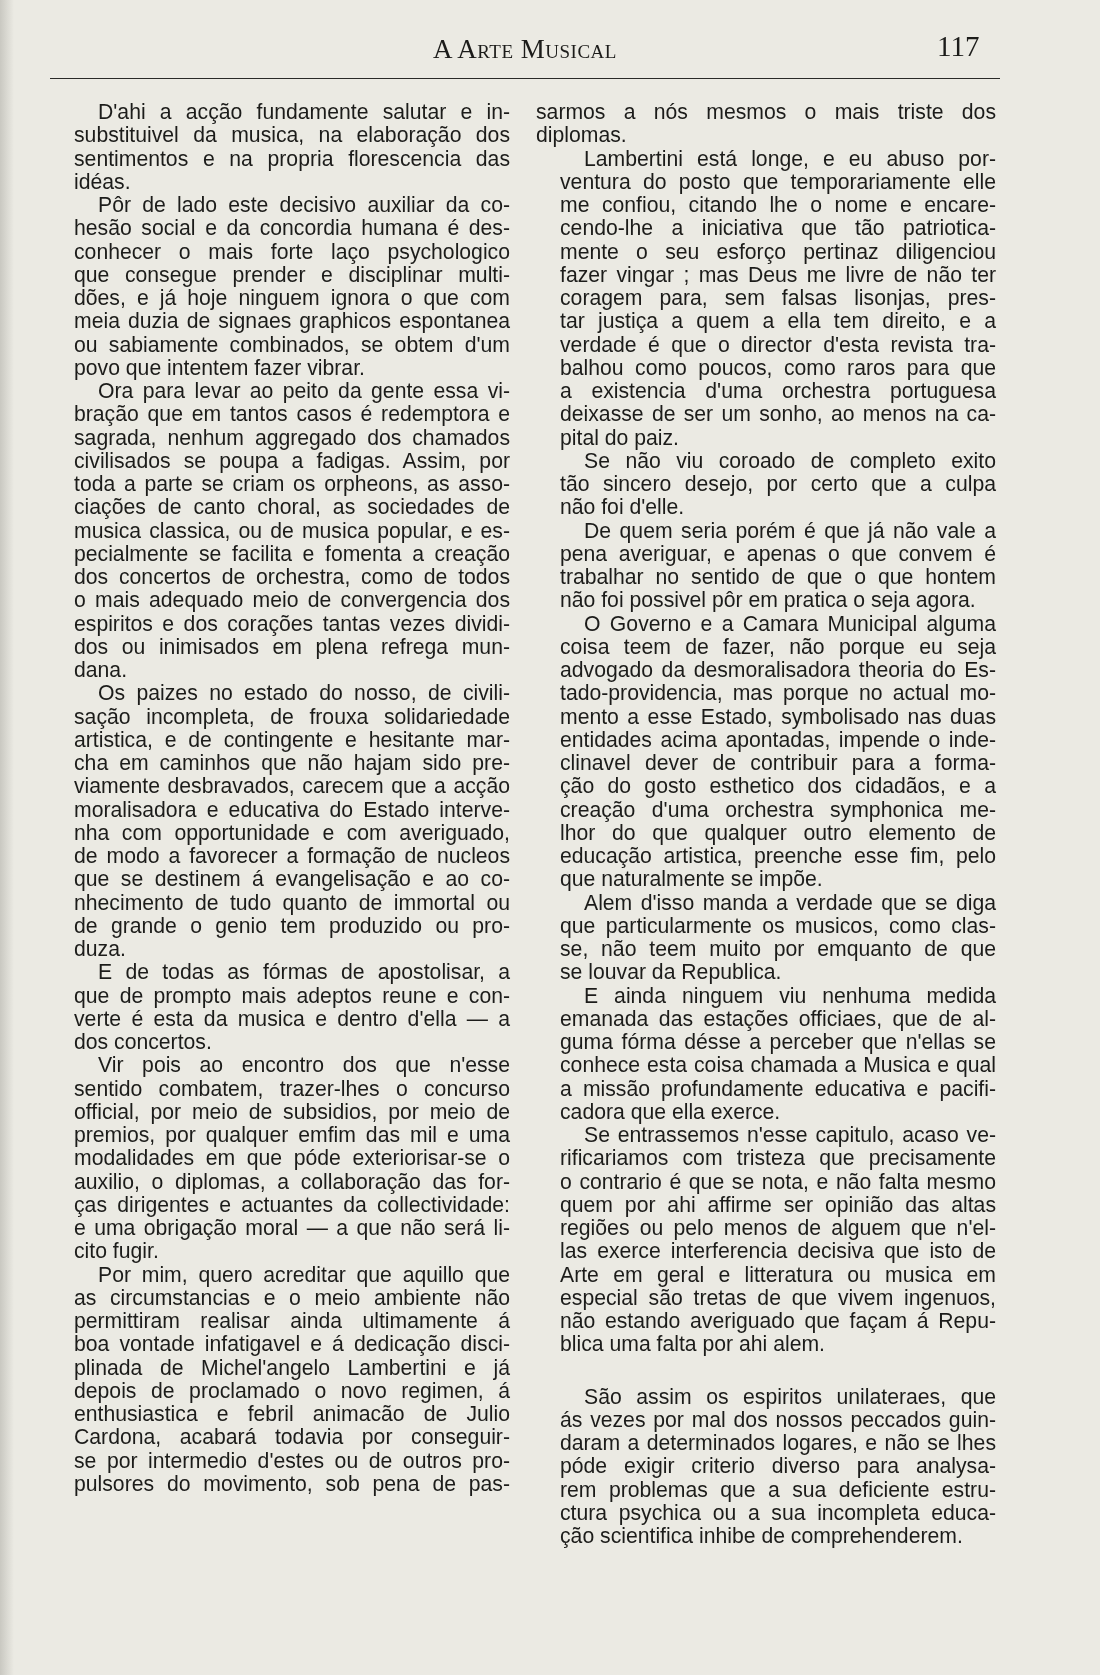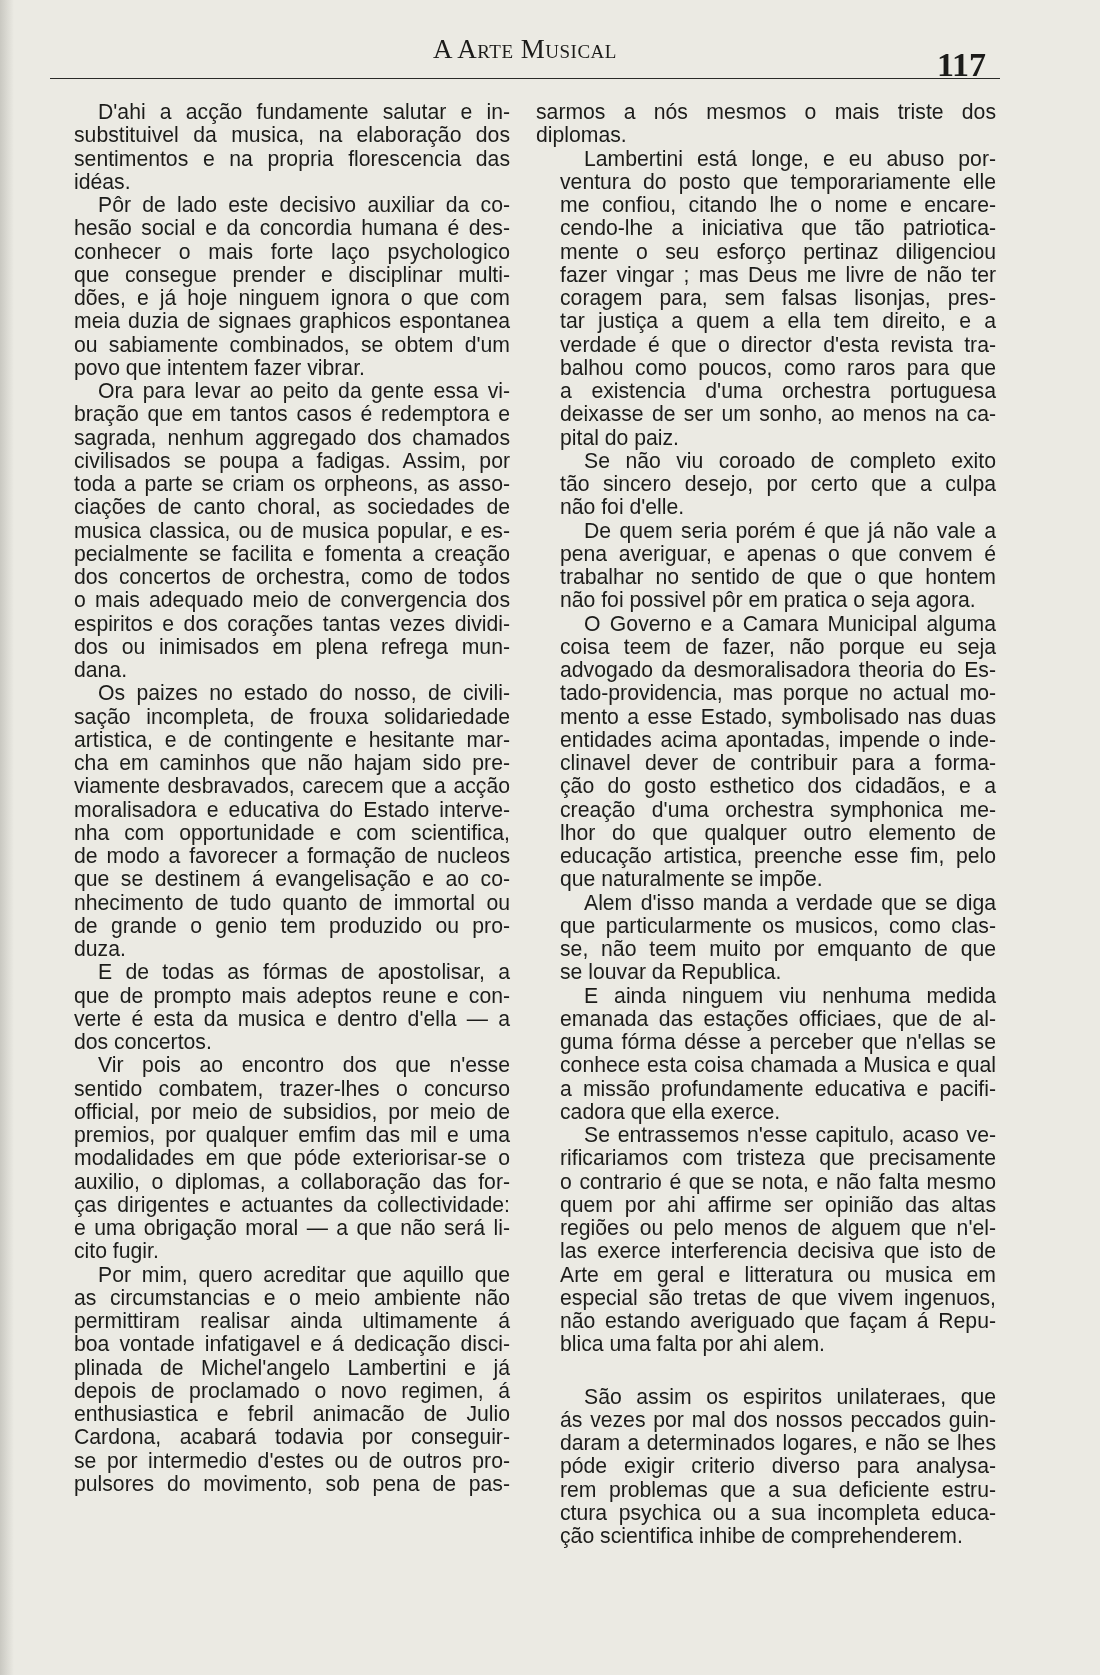--- a/index.html
+++ b/index.html
@@ -18,24 +18,23 @@
     position: absolute; top: 30px; left: 0; width: 1100px; height: 40px;
   }
   .head-title {
     position: absolute; left: 0; width: 1050px; top: 4px;
     text-align: center;
     font-family: "Liberation Serif", serif;
     font-size: 27px; letter-spacing: 0.5px;
     font-variant: small-caps;
   }
   .head-page {
-    position: absolute; left: 937px; top: 16px;
+    position: absolute; left: 937px; top: 0;
     font-family: "Liberation Serif", serif;
-    font-size: 34px;
-    font-weight: bold;
+    font-size: 29px;
   }
   .rule {
     position: absolute; top: 78px; left: 50px; width: 950px; height: 0;
     border-top: 1.5px solid #2a2a28;
   }
   .columns {
     position: absolute; top: 100px; left: 50px; width: 950px;
   }
   .col {
     position: absolute; top: 0; width: 460px;
@@ -96,21 +95,21 @@
         <span class="line">dos ou inimisados em plena refrega mun-</span>
         <span class="line last">dana.</span>
       </p>
       <p class="para">
         <span class="line" style="padding-left: 24px;">Os paizes no estado do nosso, de civili-</span>
         <span class="line">sação incompleta, de frouxa solidariedade</span>
         <span class="line">artistica, e de contingente e hesitante mar-</span>
         <span class="line">cha em caminhos que não hajam sido pre-</span>
         <span class="line">viamente desbravados, carecem que a acção</span>
         <span class="line">moralisadora e educativa do Estado interve-</span>
-        <span class="line">nha com opportunidade e com scientifica,</span>
+        <span class="line">nha com opportunidade e com averiguado,</span>
         <span class="line">de modo a favorecer a formação de nucleos</span>
         <span class="line">que se destinem á evangelisação e ao co-</span>
         <span class="line">nhecimento de tudo quanto de immortal ou</span>
         <span class="line">de grande o genio tem produzido ou pro-</span>
         <span class="line last">duza.</span>
       </p>
       <p class="para">
         <span class="line" style="padding-left: 24px;">E de todas as fórmas de apostolisar, a</span>
         <span class="line">que de prompto mais adeptos reune e con-</span>
         <span class="line">verte é esta da musica e dentro d'ella — a</span>

